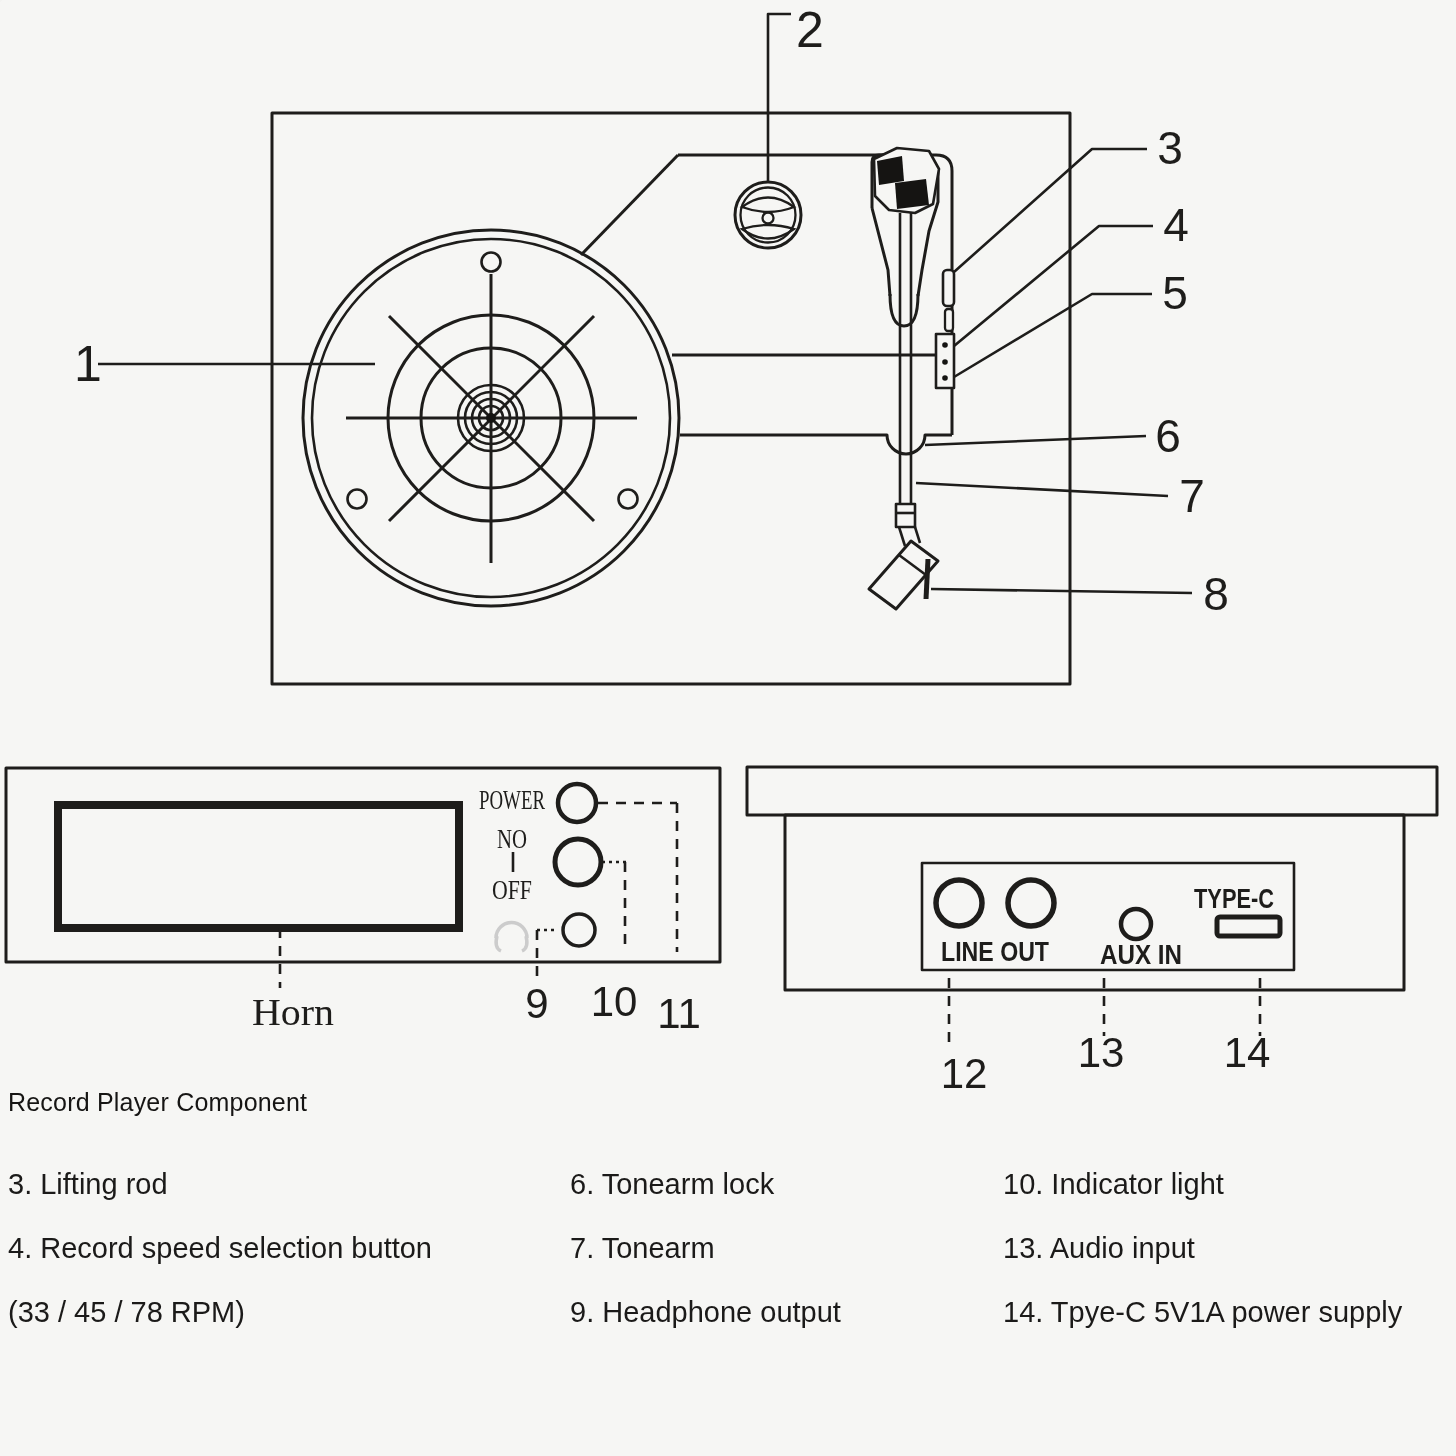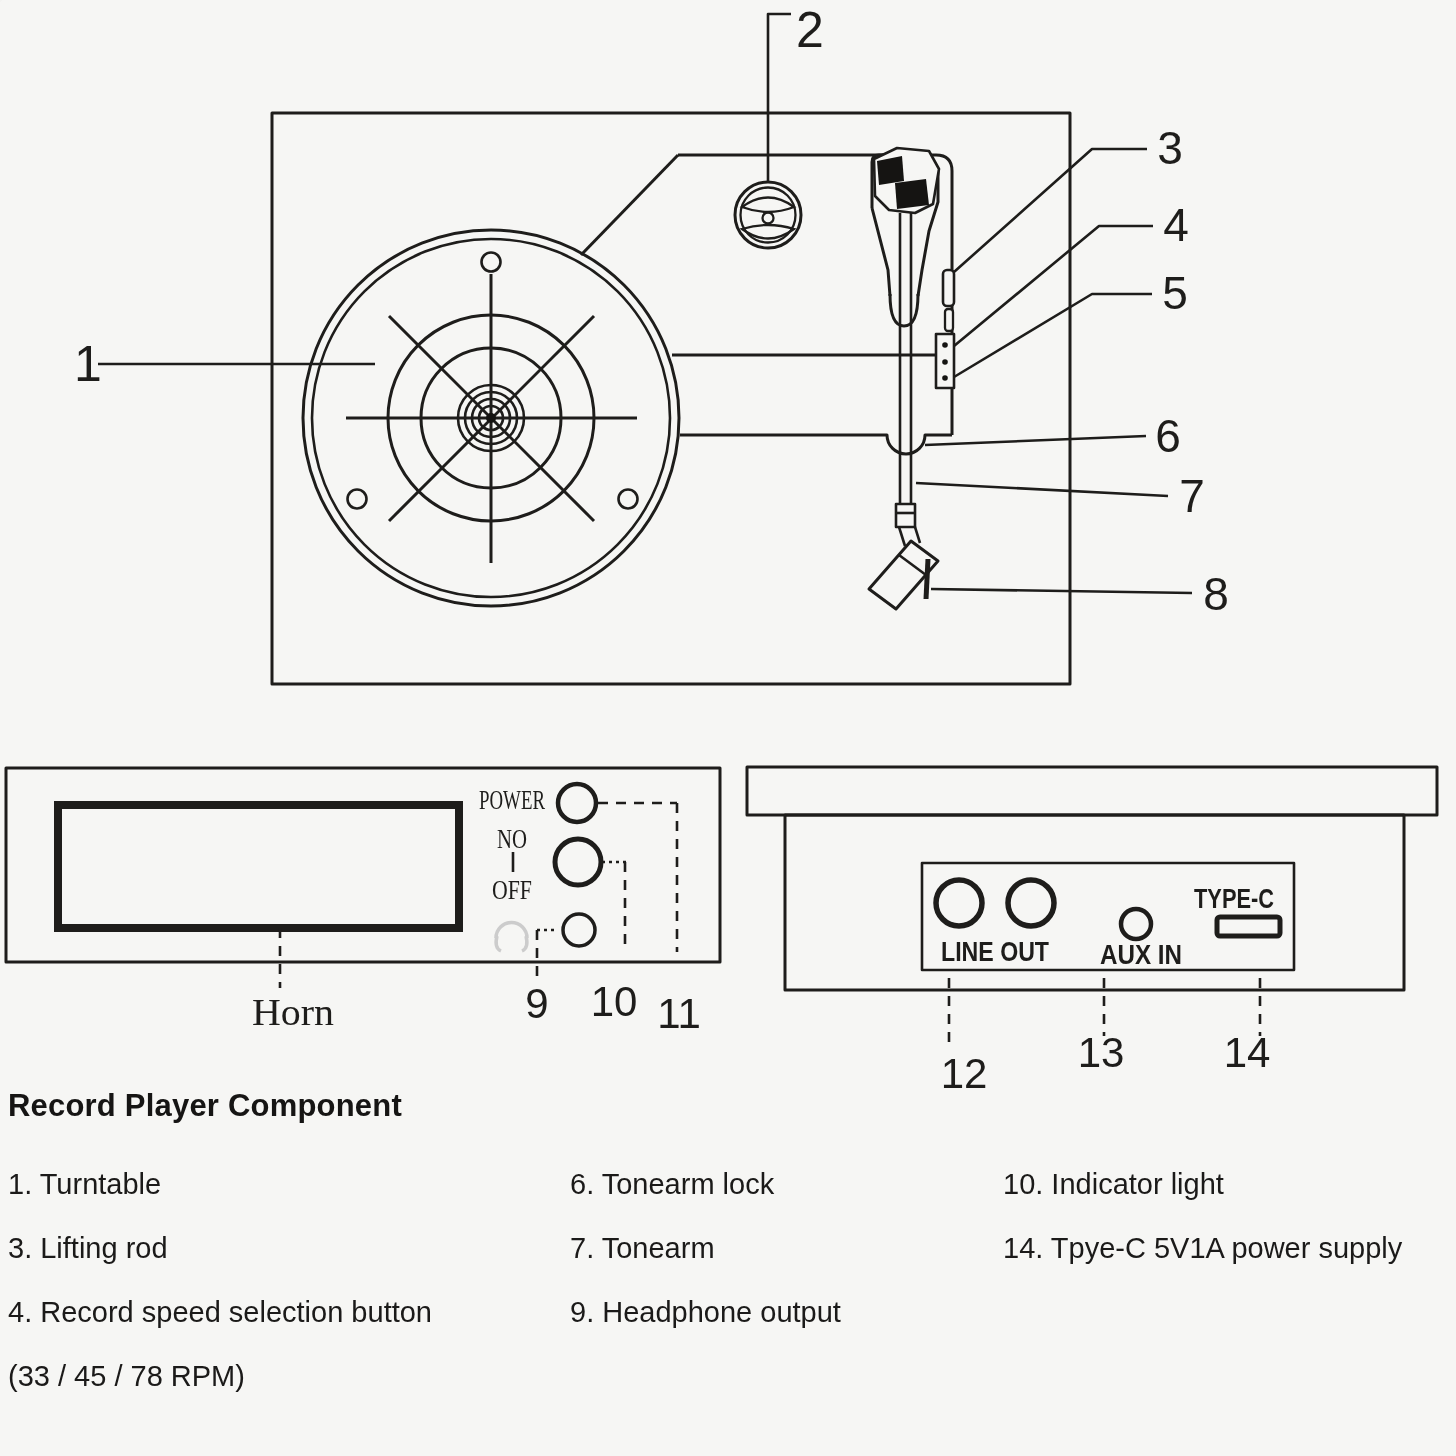--- a/index.html
+++ b/index.html
@@ -27,21 +27,21 @@
   .num-lg { font-size:50px; }
   .num-md { font-size:46px; }
   .num-sm { font-size:42px; }
   .panel-serif { font-family:"Liberation Serif", serif; text-anchor:middle; font-size:27px; }
   .horn-serif  { font-family:"Liberation Serif", serif; text-anchor:middle; font-size:38px; }
   .port-bold   { font-family:"Liberation Sans", sans-serif; font-weight:bold; text-anchor:middle; font-size:27px; }
 
   
   .legend-title {
     position:absolute; left:8px; top:1088px; width:700px;
-    font-size:31px; color:#161514; letter-spacing:0.2px;font-weight:bold;
+    font-size:25px; color:#161514; letter-spacing:0.2px;
   }
   .legend-col { position:absolute; top:1152px; color:#1b1a19; }
   .legend-col .row { height:64px; display:flex; align-items:center; font-size:29px; white-space:nowrap; }
   .col-1 { left:8px;    width:540px; }
   .col-2 { left:570px;  width:420px; }
   .col-3 { left:1003px; width:453px; }
 </style>
 </head>
 <body>
 
@@ -215,30 +215,30 @@
 
       <text x="964" y="1073" dominant-baseline="central" class="num num-sm">12</text>
       <text x="1101" y="1052" dominant-baseline="central" class="num num-sm">13</text>
       <text x="1247" y="1052" dominant-baseline="central" class="num num-sm">14</text>
     </g>
   </svg>
 
   <div class="legend-title">Record Player Component</div>
 
   <div class="legend-col col-1">
-    <div class="row">1. Turntable</div>
     <div class="row">3. Lifting rod</div>
     <div class="row">4. Record speed selection button</div>
     <div class="row">(33 / 45 / 78 RPM)</div>
   </div>
 
   <div class="legend-col col-2">
     <div class="row">6. Tonearm lock</div>
     <div class="row">7. Tonearm</div>
     <div class="row">9. Headphone output</div>
   </div>
 
   <div class="legend-col col-3">
     <div class="row">10. Indicator light</div>
+    <div class="row">13. Audio input</div>
     <div class="row">14. Tpye-C 5V1A power supply</div>
   </div>
 
 </div>
 
 </body></html>

